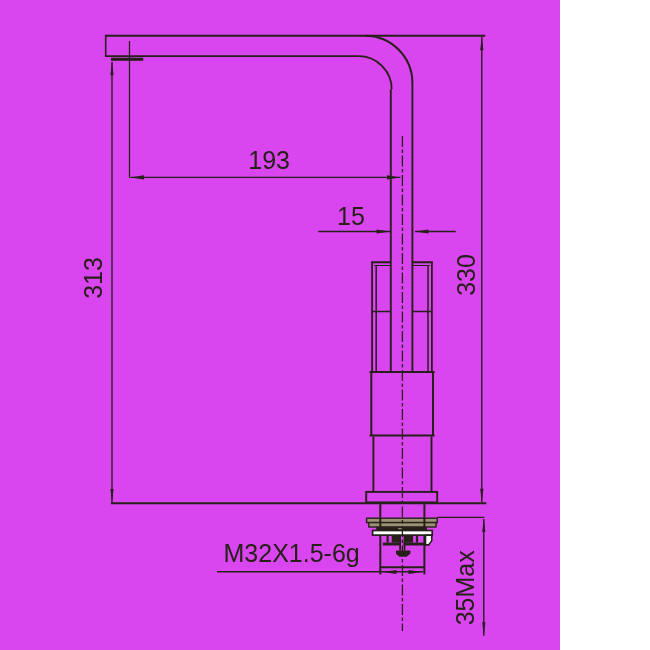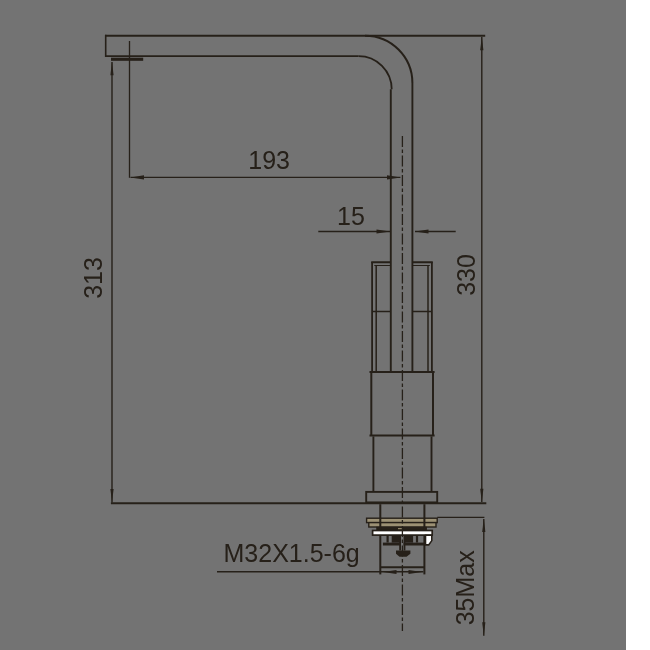--- a/index.html
+++ b/index.html
@@ -1,16 +1,16 @@
 <!DOCTYPE html>
 <html><head>
 <meta charset="utf-8">
 <style>
   html,body{margin:0;padding:0;background:#ffffff;}
-  #page{position:relative;width:626px;height:650px;background:#737373;overflow:hidden;}
+  #page{position:relative;width:560px;height:650px;background:#d946ef;overflow:hidden;}
   svg{position:absolute;left:0;top:0;}
   text{font-family:"Liberation Sans", sans-serif;font-size:25px;fill:#262019;}
 </style>
 </head>
 <body>
 <div id="page">
 <svg width="650" height="650" viewBox="0 0 650 650">
   <g stroke="#262019" fill="none">
 
     <path d="M105,35.7 H485.2" stroke-width="2"></path>

